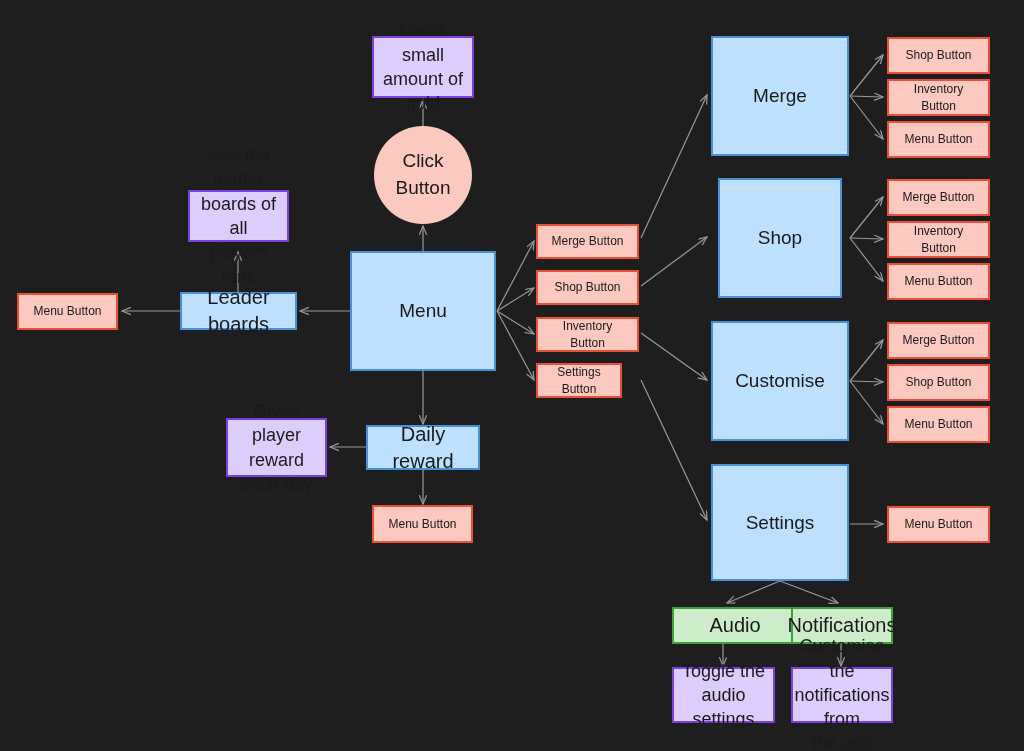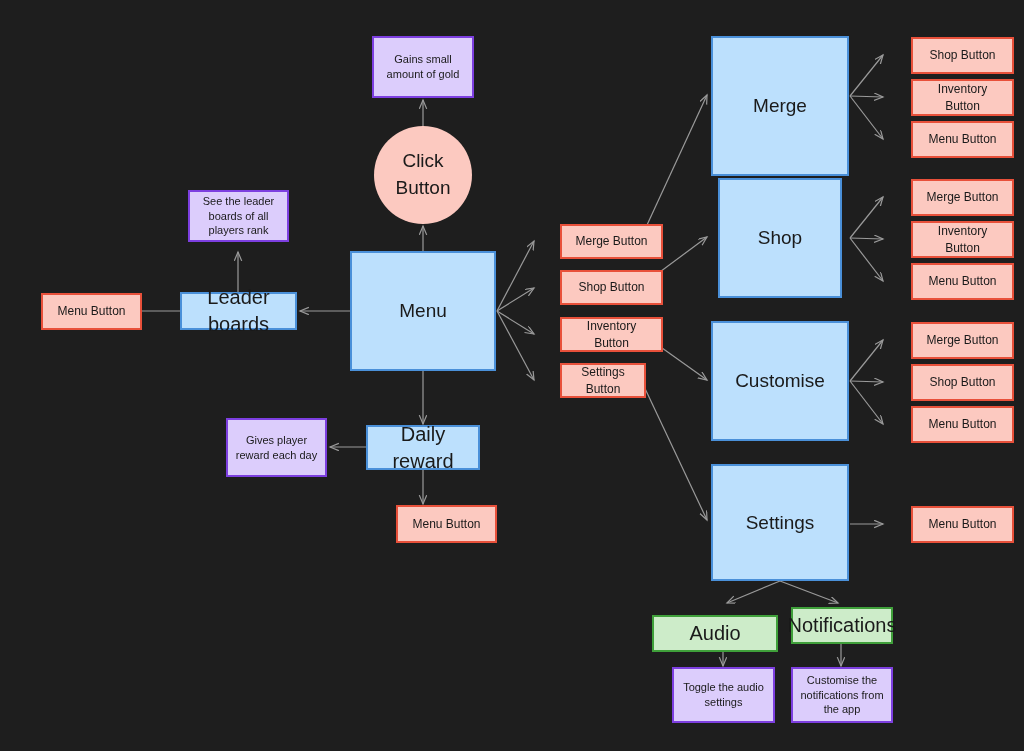--- a/index.html
+++ b/index.html
@@ -33,40 +33,40 @@
     justify-content: center;
     text-align: center;
     color: #1a1a1a;
     line-height: 1.35;
     border-style: solid;
     border-width: 2px;
     padding: 2px 6px;
     white-space: pre-line;
   }
   .blue   { background: #bce0fd; border-color: #4a90d9; }
-  .pink   { background: #fcc9c0; border-color: #e8503a; margin-left: 24px; }
+  .pink   { background: #fcc9c0; border-color: #e8503a; }
   .purple { background: #dccdfc; border-color: #7d3fe0; }
   .green  { background: #cdecc9; border-color: #3fa03a; }
   .circle {
     position: absolute;
     box-sizing: border-box;
     display: flex;
     align-items: center;
     justify-content: center;
     text-align: center;
     border-radius: 50%;
     background: #fcc9c0;
     color: #1a1a1a;
     border: none;
     line-height: 1.4;
     white-space: pre-line;
   }
   .fs-big   { font-size: 19px; }
   .fs-mid   { font-size: 20px; }
-  .fs-small { font-size: 11px; }
+  .fs-small { font-size: 18px; }
   .fs-tiny  { font-size: 12px; }
 </style>
 </head>
 <body>
 
 <div id="canvas">
 
   <svg id="edges" viewBox="0 0 1024 751">
     <defs>
       <marker id="ah" markerWidth="9" markerHeight="9" refX="7.4" refY="3.1" orient="auto" markerUnits="strokeWidth">
@@ -148,21 +148,21 @@
   <div class="node pink fs-tiny" style="left:372px; top:505px; width:101px; height:38px;">Menu Button</div>
 
   <div class="node pink fs-tiny" style="left:536px; top:224px; width:103px; height:35px;">Merge Button</div>
 
   <div class="node pink fs-tiny" style="left:536px; top:270px; width:103px; height:35px;">Shop Button</div>
 
   <div class="node pink fs-tiny" style="left:536px; top:317px; width:103px; height:35px;">Inventory Button</div>
 
   <div class="node pink fs-tiny" style="left:536px; top:363px; width:86px; height:35px;">Settings Button</div>
 
-  <div class="node blue fs-big" style="left:711px; top:36px; width:138px; height:140px;">Merge</div>
+  <div class="node blue fs-big" style="left:711px; top:36px; width:138px; height:120px;">Merge</div>
 
   <div class="node pink fs-tiny" style="left:887px; top:37px; width:103px; height:37px;">Shop Button</div>
 
   <div class="node pink fs-tiny" style="left:887px; top:79px; width:103px; height:37px;">Inventory Button</div>
 
   <div class="node pink fs-tiny" style="left:887px; top:121px; width:103px; height:37px;">Menu Button</div>
 
   <div class="node blue fs-big" style="left:718px; top:178px; width:124px; height:120px;">Shop</div>
 
   <div class="node pink fs-tiny" style="left:887px; top:179px; width:103px; height:37px;">Merge Button</div>
@@ -176,21 +176,21 @@
   <div class="node pink fs-tiny" style="left:887px; top:322px; width:103px; height:37px;">Merge Button</div>
 
   <div class="node pink fs-tiny" style="left:887px; top:364px; width:103px; height:37px;">Shop Button</div>
 
   <div class="node pink fs-tiny" style="left:887px; top:406px; width:103px; height:37px;">Menu Button</div>
 
   <div class="node blue fs-big" style="left:711px; top:464px; width:138px; height:117px;">Settings</div>
 
   <div class="node pink fs-tiny" style="left:887px; top:506px; width:103px; height:37px;">Menu Button</div>
 
-  <div class="node green fs-mid" style="left:652px; top:607px; width:126px; height:37px;margin-top:8px;">Audio</div>
+  <div class="node green fs-mid" style="left:672px; top:607px; width:126px; height:37px;">Audio</div>
 
   <div class="node purple fs-small" style="left:672px; top:667px; width:103px; height:56px;">Toggle the audio
 settings</div>
 
   <div class="node green fs-mid" style="left:791px; top:607px; width:102px; height:37px;">Notifications</div>
 
   <div class="node purple fs-small" style="left:791px; top:667px; width:102px; height:56px;">Customise the
 notifications from
 the app</div>
 

